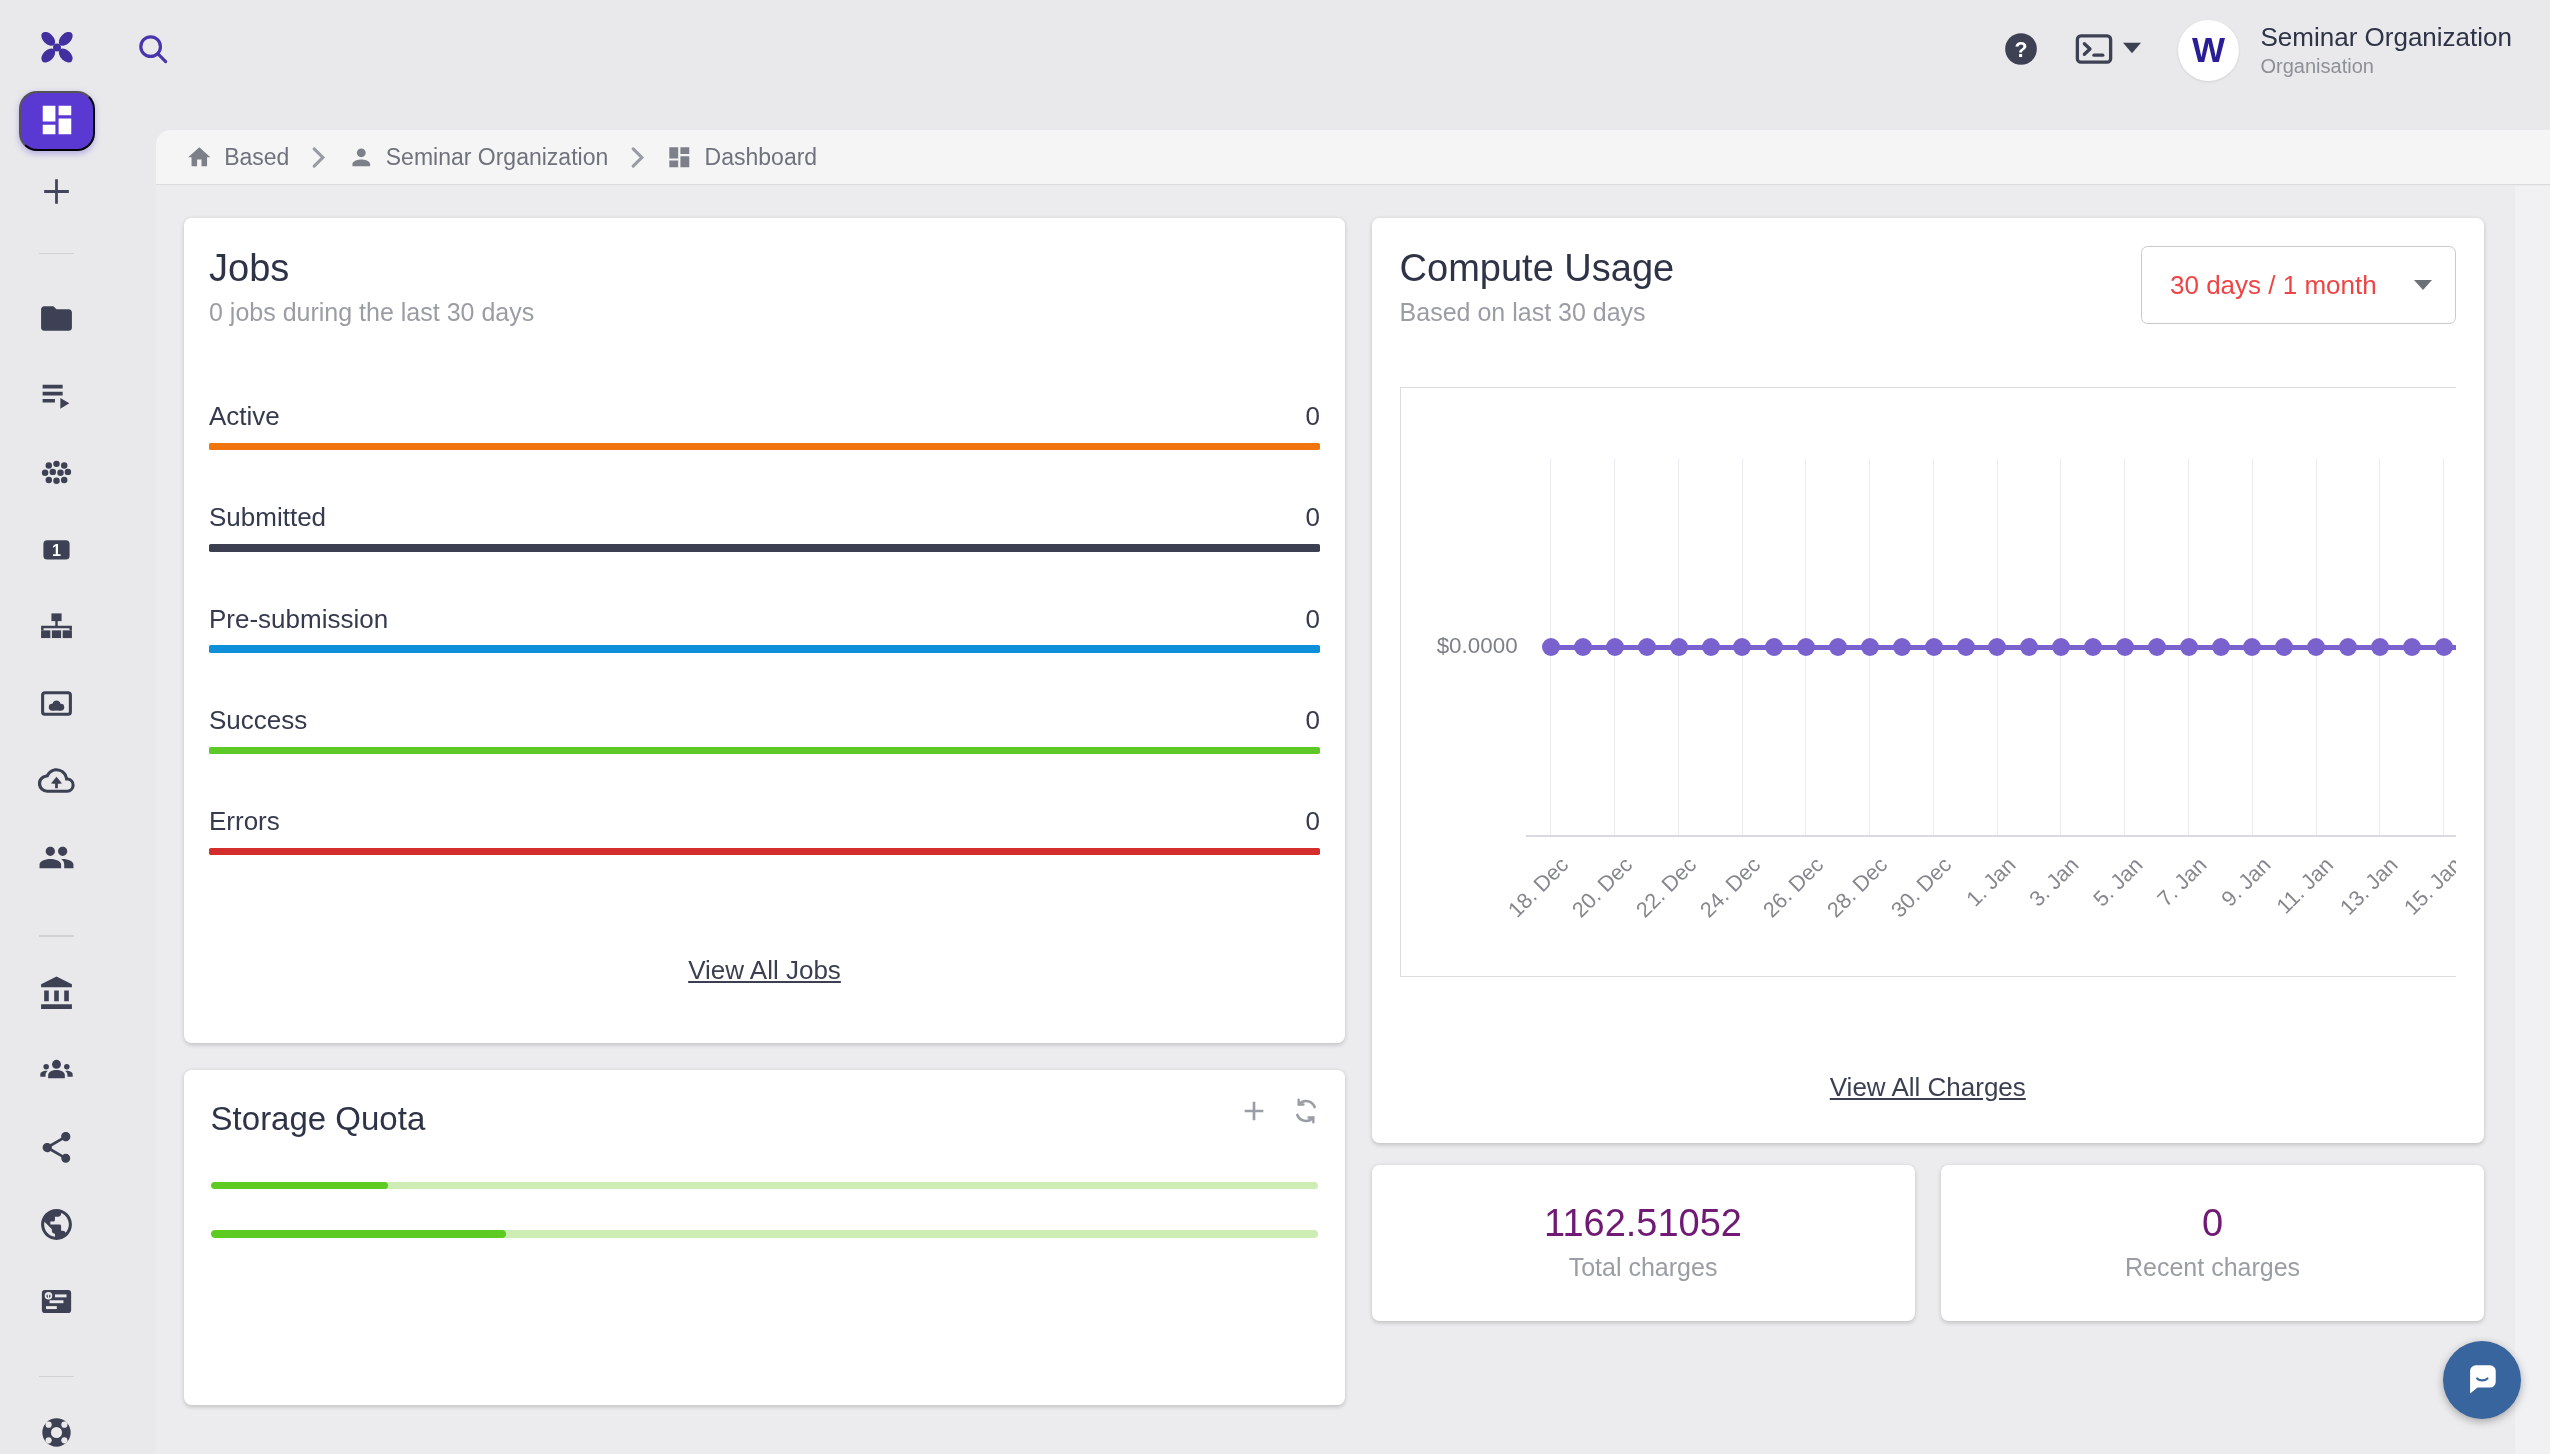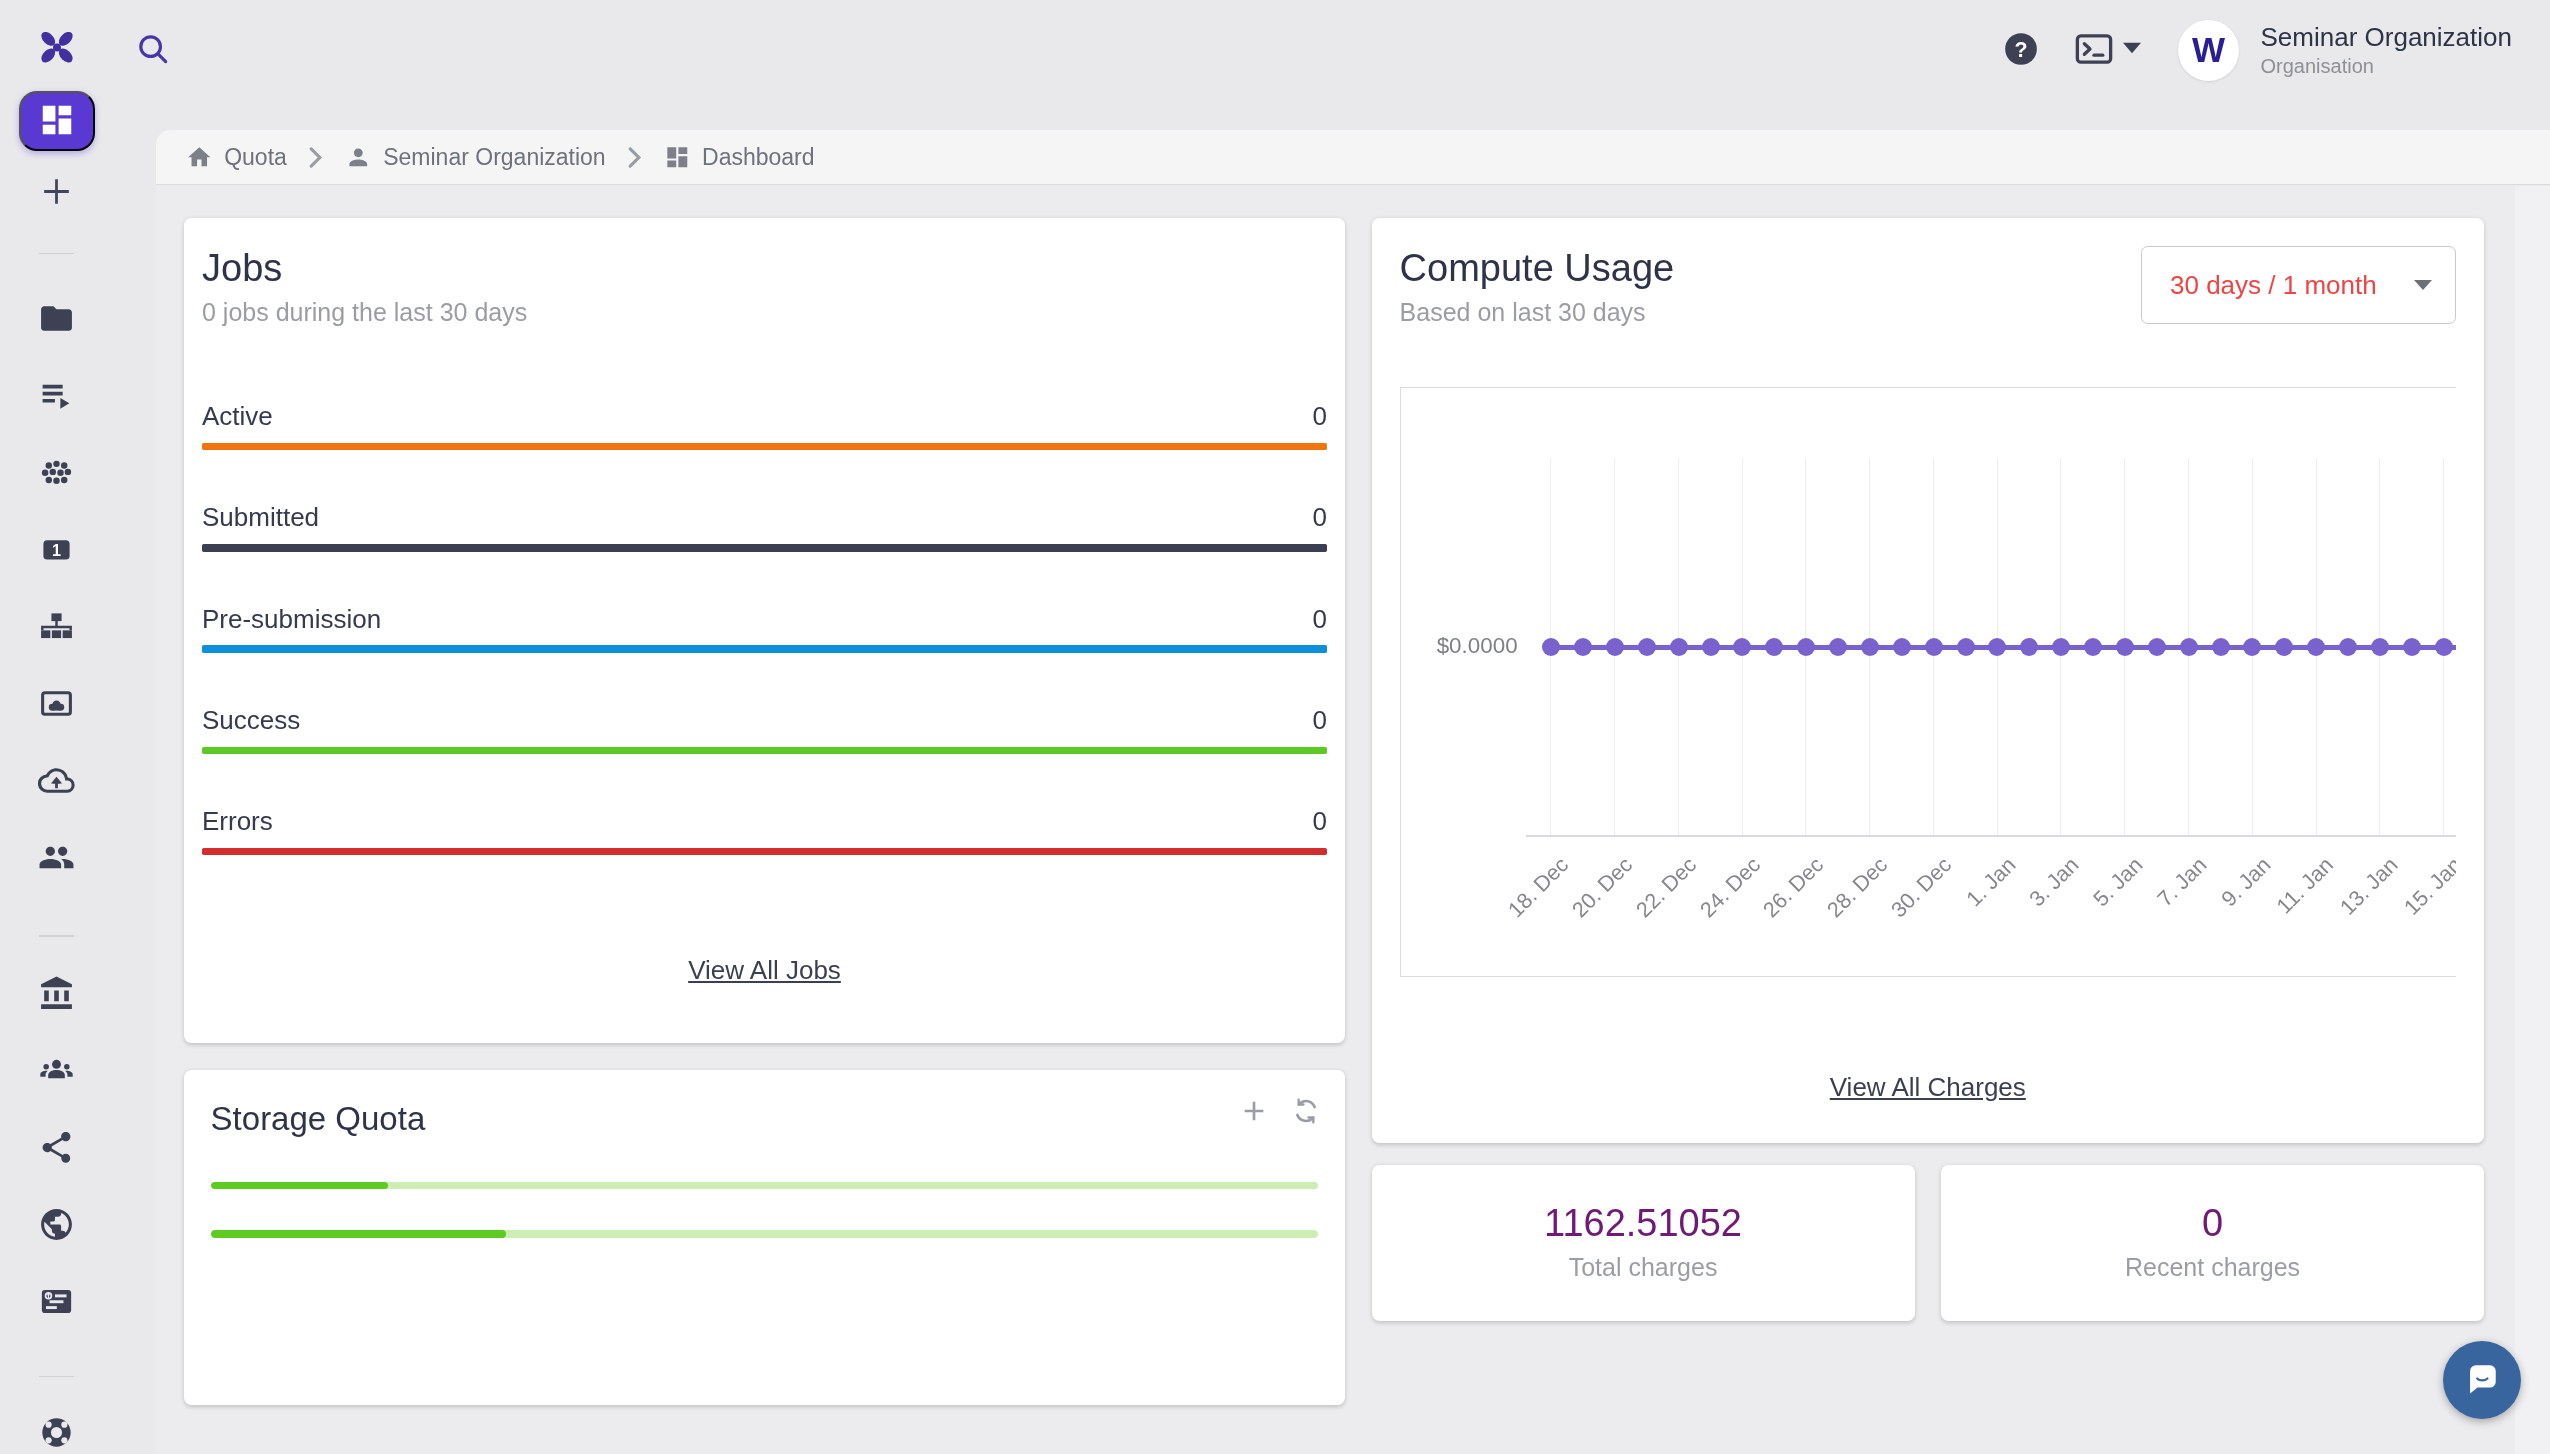--- a/index.html
+++ b/index.html
@@ -37,21 +37,21 @@
     display:flex; align-items:center; padding-left:30px; font-size:23px; color:#6f727c; }
   .crumb { display:flex; align-items:center; gap:11.6px; cursor:pointer; }
   .crumb svg { display:block; }
   .crumb-sep { margin:0 21.6px; display:flex; }
   .scroll-strip { position:absolute; right:0; top:56px; bottom:0; width:35px; background:#f1f1f3; }
 
   .content { position:relative; display:flex; gap:26.6px; padding:33px 66px 0 28px; }
   .card { background:#ffffff; border-radius:7.5px; box-shadow:0 1.7px 4.2px rgba(0,0,0,.18); }
 
   
-  .jobs-card { width:1161px; height:825px; padding:28px 18px; }
+  .jobs-card { width:1161px; height:825px; padding:28px 25px; }
   .card-title { font-size:38px; line-height:45px; color:#2f3347; font-weight:400; }
   .card-sub { font-size:25px; line-height:33px; color:#9b9da4; margin-top:5px; }
   .jobs-rows { margin-top:71px; }
   .job-row { margin-bottom:51px;margin-top:8px; }
   .job-line { display:flex; justify-content:space-between; font-size:26px; line-height:32px; color:#363a4e; }
   .job-bar { margin-top:10.8px; height:7.5px; border-radius:1.7px; }
   .card-link { display:block; text-align:center; font-size:26px; color:#3b3f51; text-decoration:underline; cursor:pointer; }
   .jobs-link { margin-top:100px; }
 
   
@@ -327,21 +327,21 @@
 
   <main class="wrapper">
 
     <nav class="breadcrumb">
       <span class="crumb">
         <span>
           <svg viewBox="0 0 24 24" width="26.6" height="26.6" fill="#7d8089">
               <path d="M10 20v-6h4v6h5v-8h3L12 3 2 12h3v8z"></path>
             </svg>
         </span>
-        <span>Quota</span>
+        <span>Based</span>
       </span>
       <span class="crumb-sep">
         <svg viewBox="0 0 10 16" width="15" height="23" fill="none" stroke="#9a9ca3" stroke-width="2.2" stroke-linecap="round">
             <path d="M2 2l6 6-6 6"></path>
           </svg>
       </span>
       <span class="crumb">
         <span>
           <svg viewBox="0 0 24 24" width="26.6" height="26.6" fill="#7d8089">
               <path d="M12 12c2.2 0 4-1.8 4-4s-1.8-4-4-4-4 1.8-4 4 1.8 4 4 4zm0 2c-2.7 0-8 1.3-8 4v2h16v-2c0-2.7-5.3-4-8-4z"></path>

